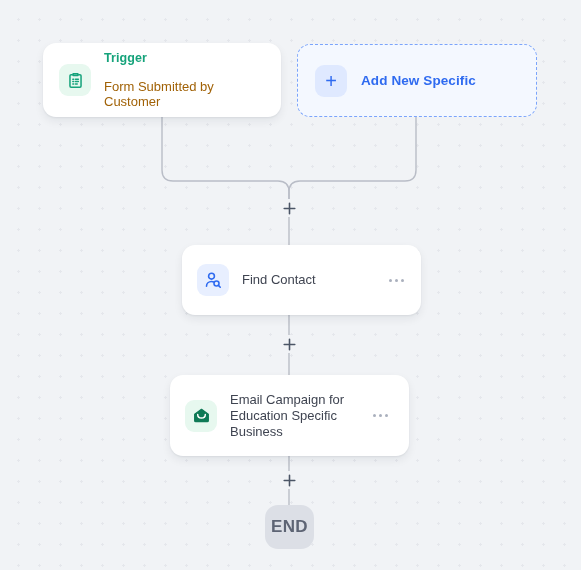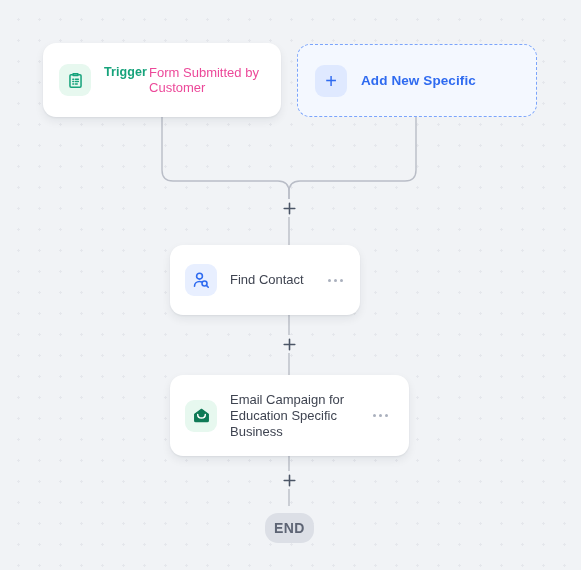--- a/index.html
+++ b/index.html
@@ -60,30 +60,30 @@
 
   
   #trigger-card {
     left: 43px;
     top: 43px;
     width: 238px;
     height: 74px;
     padding: 0 16px;
     gap: 13px;
   }
-  .trigger-texts { display: flex; gap: 2px; }
+  .trigger-texts { display: flex; flex-direction: column; gap: 14px; }
   .trigger-kind {
     font-size: 12.5px;
     font-weight: bold;
     color: #16a37b;
     letter-spacing: 0.1px;
   }
   .trigger-name {
     font-size: 13px;
-    color: #ec4899;
+    color: #a16207;
   }
 
   
   #add-trigger-card {
     left: 297px;
     top: 44px;
     width: 240px;
     height: 73px;
     background: #f4f8ff;
     border: 1.6px dashed #7ba4fb;
@@ -101,23 +101,23 @@
   }
   .plus-glyph {
     font-size: 20px;
     line-height: 1;
     color: #2f6bf0;
     font-weight: 500;
   }
 
   
   #find-contact-card {
-    left: 170px;
+    left: 182px;
     top: 245px;
-    width: 190px;
+    width: 239px;
     height: 70px;
     padding: 0 15px;
     gap: 13px;
   }
   #email-campaign-card {
     left: 170px;
     top: 375px;
     width: 239px;
     height: 81px;
     padding: 12px 15px;
@@ -163,31 +163,30 @@
   #plus-merge    { left: 280px; top: 199px; }
   #plus-find     { left: 280px; top: 335px; }
   #plus-email    { left: 280px; top: 471px; }
 
   
   #end-badge {
     position: absolute;
     left: 265px;
     top: 505px;
     width: 49px;
-    height: 30px;
+    height: 44px;
     border-radius: 13px;
     background: #dcdfe6;
     color: #5d6474;
-    font-size: 14px;
+    font-size: 17px;
     font-weight: bold;
     letter-spacing: 0.4px;
     display: flex;
     align-items: center;
     justify-content: center;
-    margin-top: 8px;
   }
 </style>
 </head>
 <body>
 
 <div id="canvas">
 
   <svg id="edges" viewBox="0 0 581 570" xmlns="http://www.w3.org/2000/svg">
     <g fill="none" stroke="#b9bdc7" stroke-width="1.4">
 

